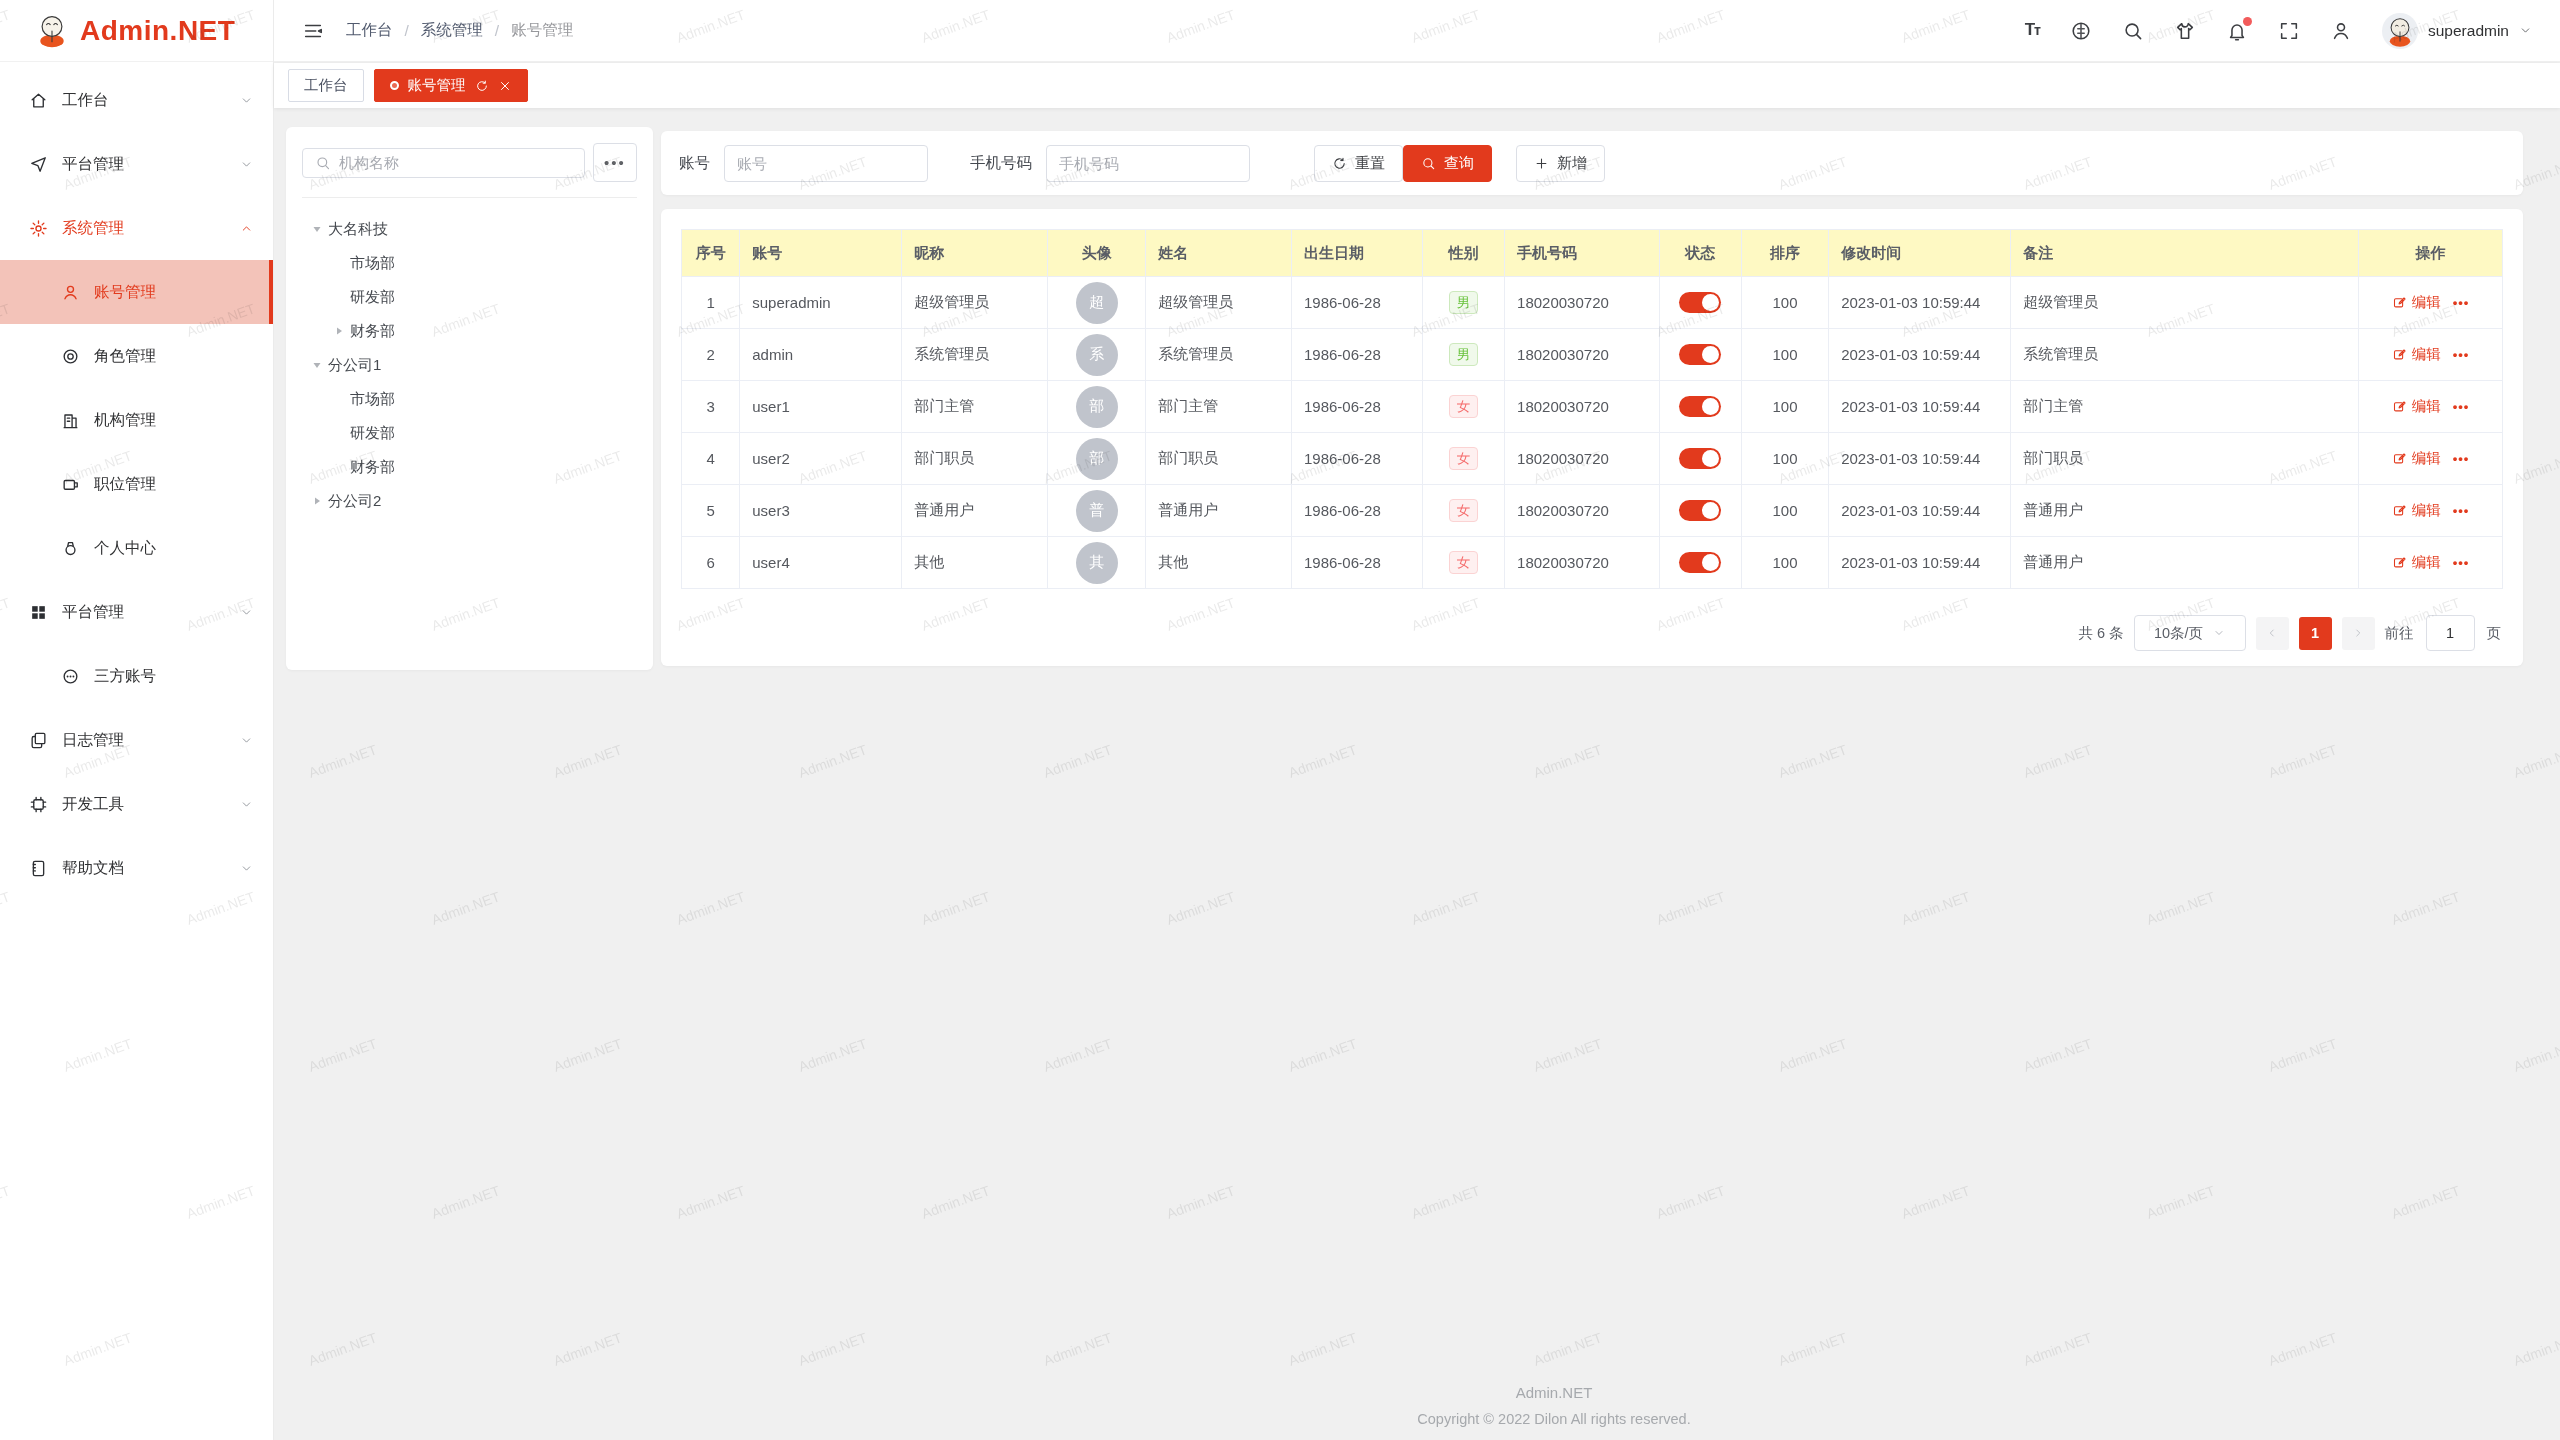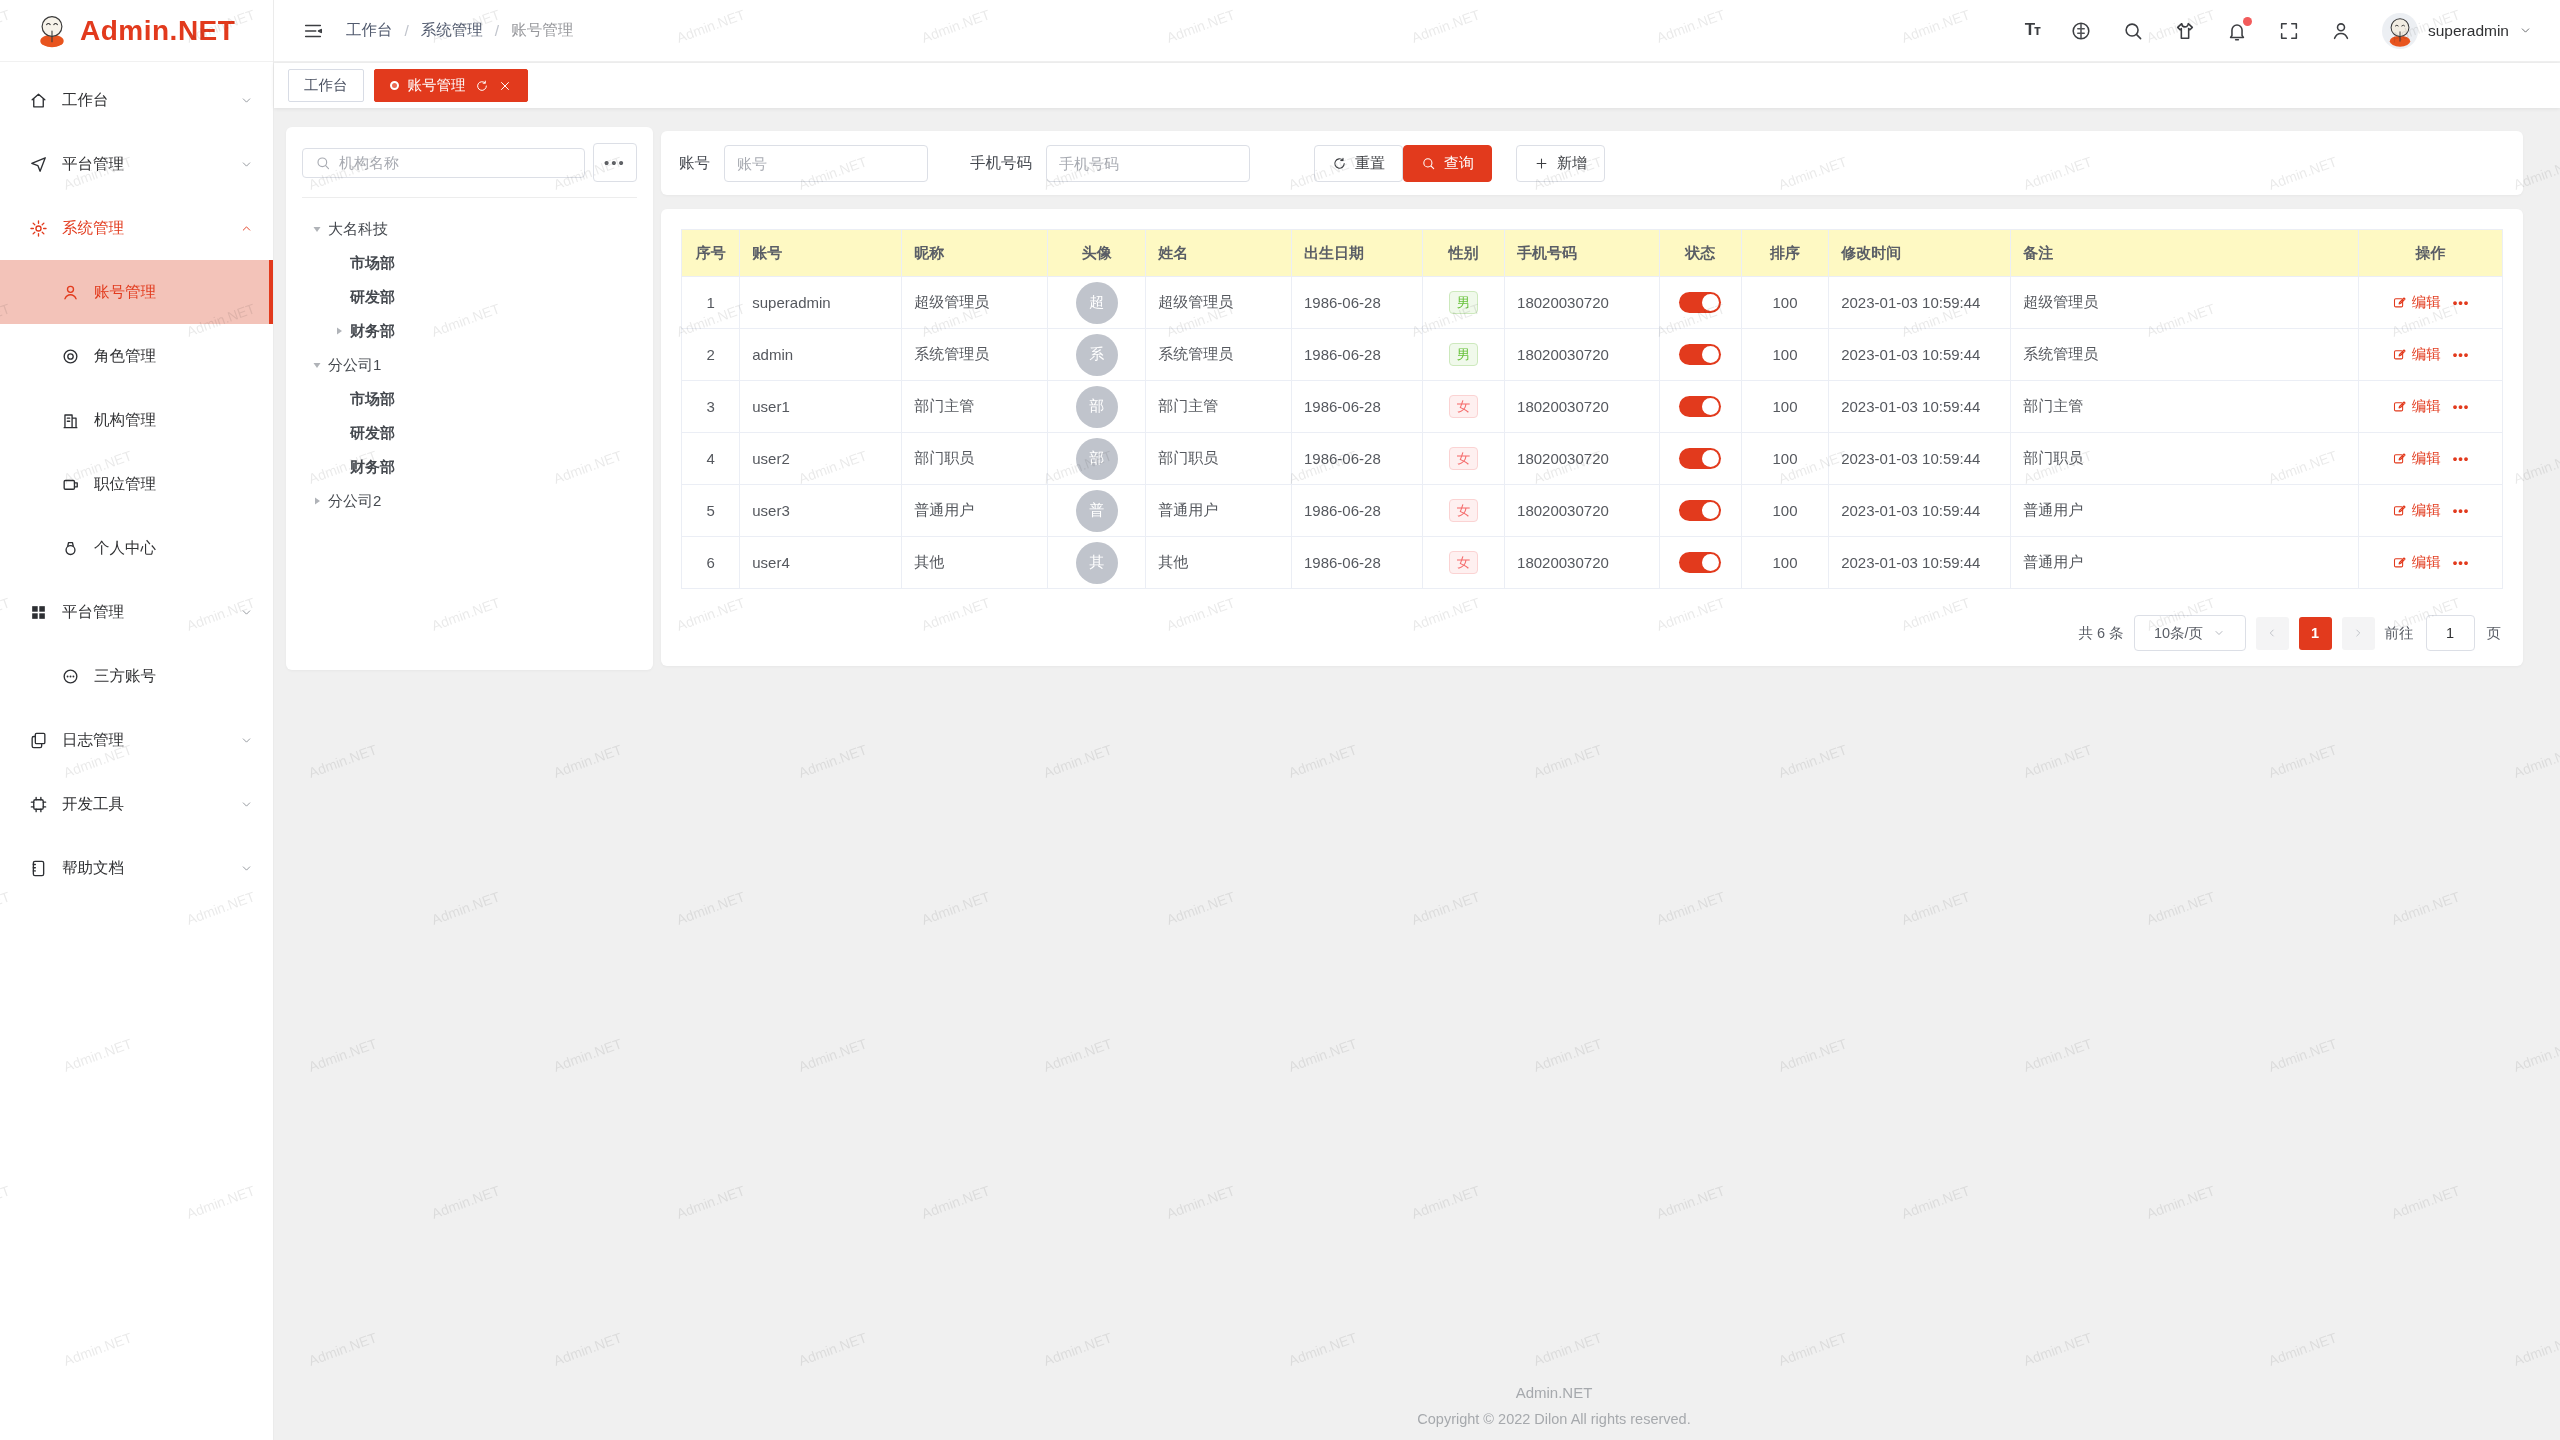--- a/index.html
+++ b/index.html
@@ -56,21 +56,21 @@
   .tree-head{display:flex;gap:8px;align-items:center;padding-bottom:15px;border-bottom:1px solid #ededed;}
   .tree-search{flex:1;height:30px;border:1px solid #dcdfe6;border-radius:4px;display:flex;align-items:center;padding:0 12px;gap:8px;color:#a8abb2;}
   .tree-search svg{stroke:#a8abb2;}
   .tree-search input{border:none;outline:none;flex:1;font-size:15px;font-family:inherit;color:#303133;}
   .tree-search input::placeholder{color:#a8abb2;}
   .tree-more{width:44px;height:39px;border:1px solid #dcdfe6;border-radius:4px;background:#fff;display:flex;align-items:center;justify-content:center;color:#606266;font-size:15px;letter-spacing:2px;cursor:pointer;}
   .tree-body{padding-top:14px;}
   .tnode{height:34px;display:flex;align-items:center;font-size:15px;color:#45494f;cursor:pointer;}
   .tnode .caret{width:22px;height:22px;display:flex;align-items:center;justify-content:center;color:#a0a4aa;}
   .tnode.l0{padding-left:4px;}
-  .tnode.l1{padding-left:26px;font-weight:bold;}
+  .tnode.l1{padding-left:26px;}
   .caret svg{fill:#b0b3b8;stroke:none;}
   .caret.none svg{visibility:hidden;}
 
   .search-card{position:absolute;left:387px;top:23px;right:37px;height:64px;display:flex;align-items:center;padding:0 18px;}
   .f-label{font-size:15.5px;color:#454950;margin-right:14px;}
   .f-input{width:204px;height:37px;border:1px solid #dcdfe6;border-radius:4px;padding:0 12px;font-size:15px;font-family:inherit;color:#303133;outline:none;}
   .f-input::placeholder{color:#a8abb2;}
   .grp2{margin-left:42px;}
   .btn{height:37px;border-radius:4px;padding:0 17px;font-size:15px;display:flex;align-items:center;gap:8px;cursor:pointer;border:1px solid #dcdfe6;background:#fff;color:#3c3e42;font-family:inherit;}
   .btn .bic{width:15px;height:15px;}

